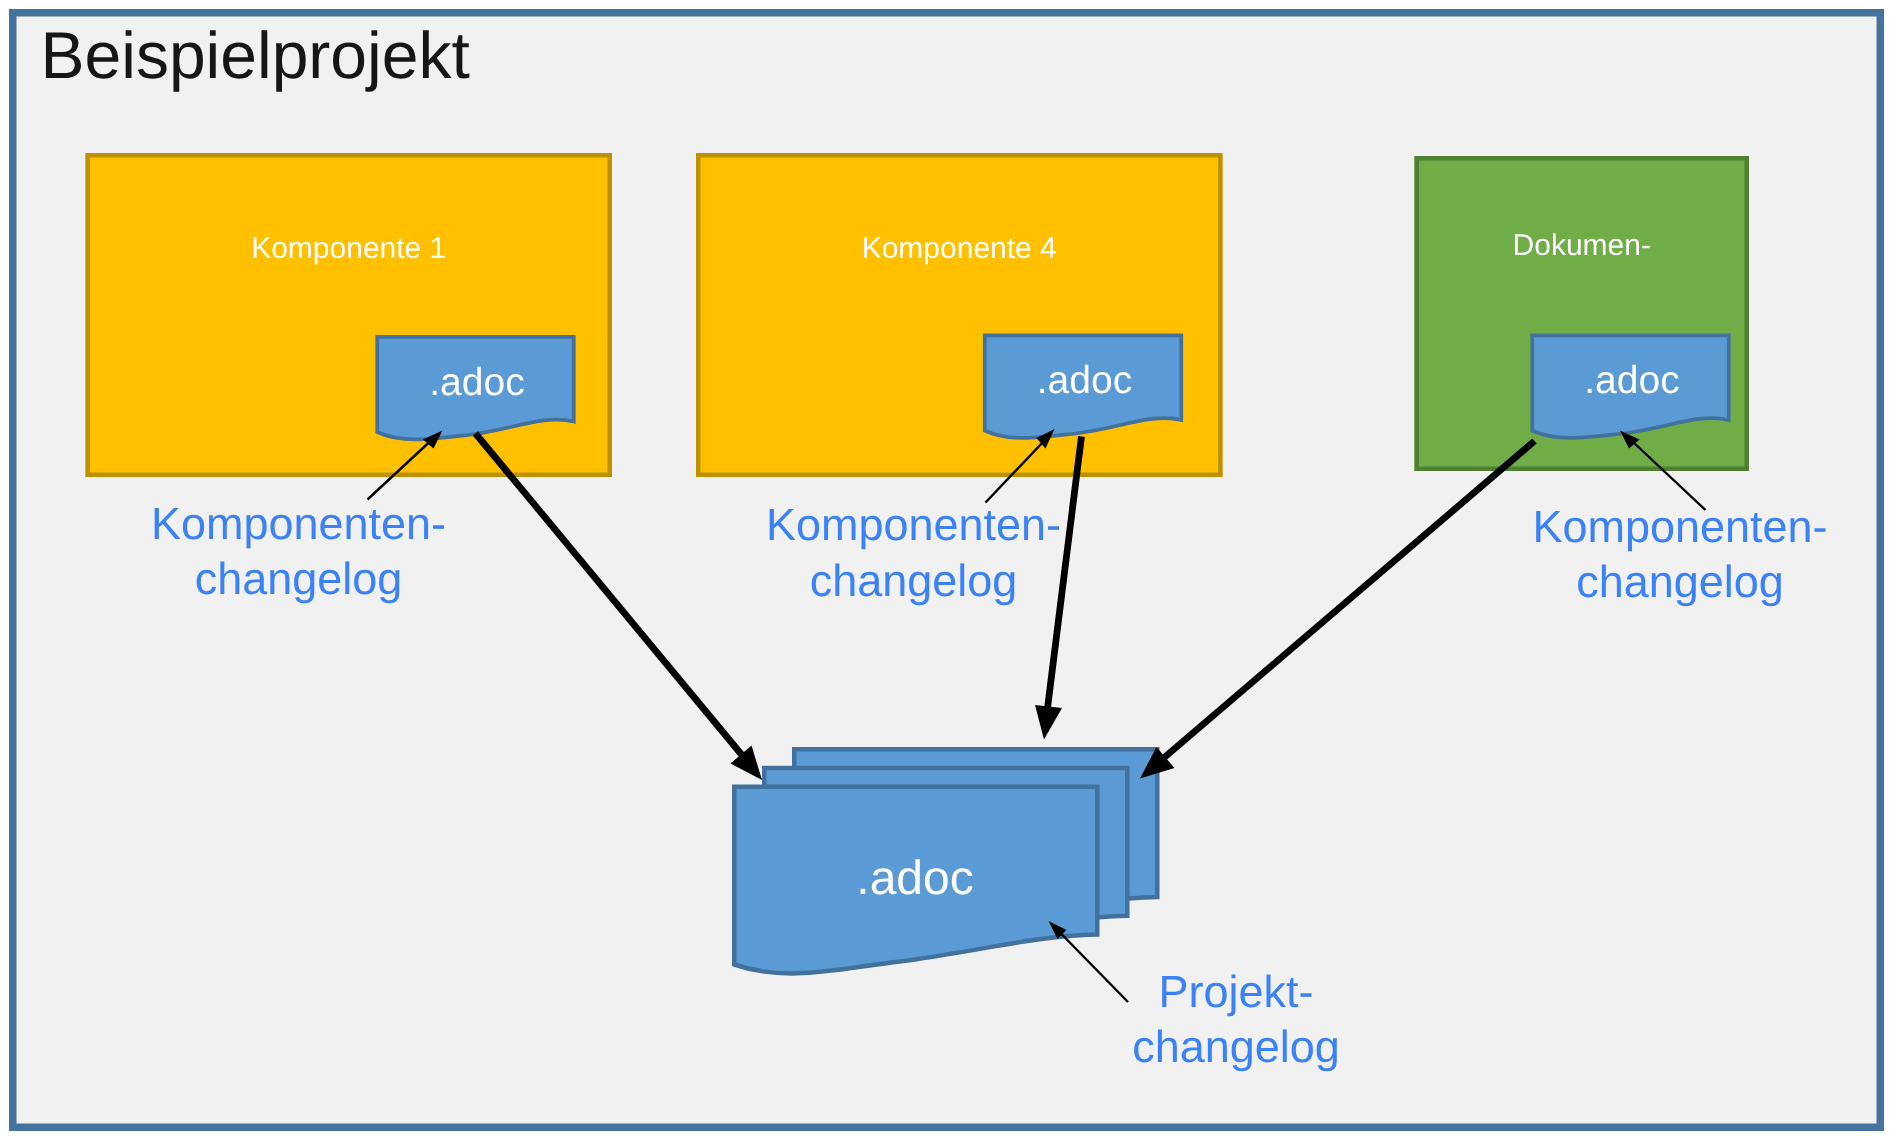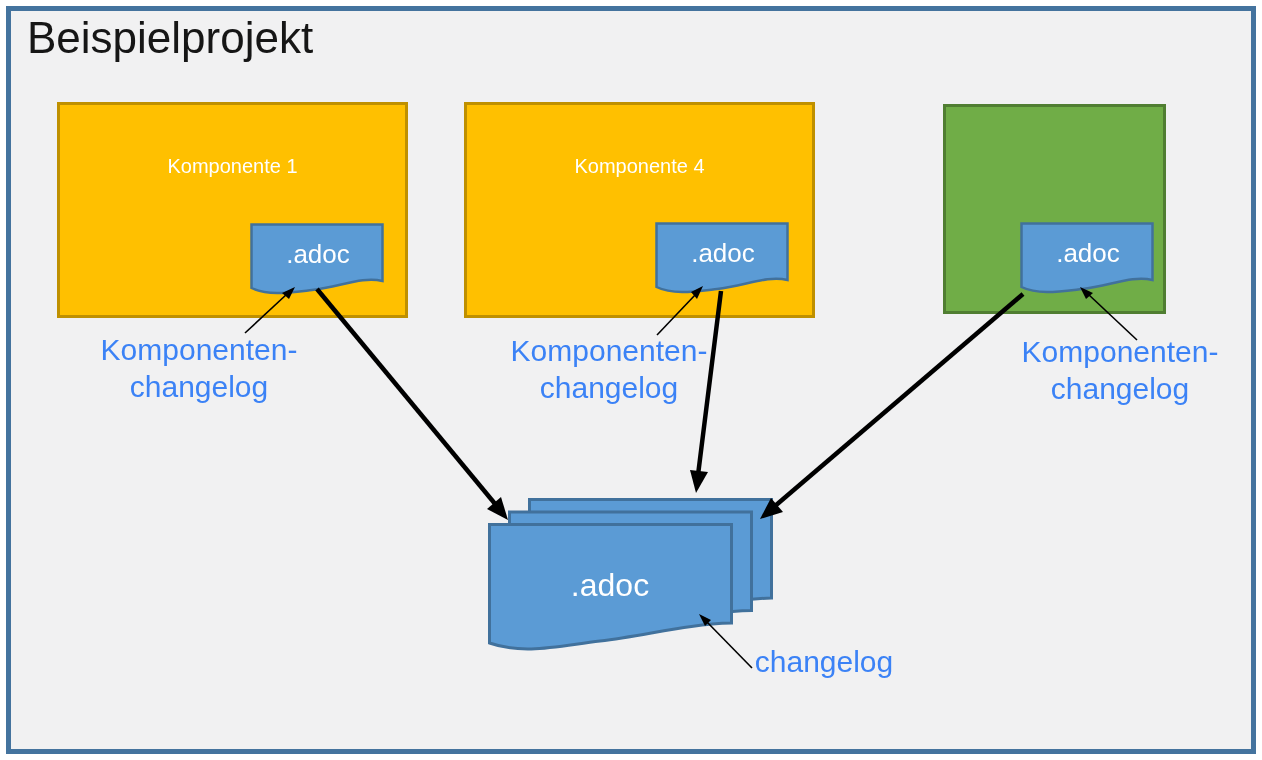--- a/index.html
+++ b/index.html
@@ -55,20 +55,21 @@
 
   <div class="comp-box box-komponente-1">
     <span class="box-label">Komponente 1</span>
   </div>
 
   <div class="comp-box box-komponente-2">
     <span class="box-label">Komponente 4</span>
   </div>
 
   <div class="comp-box green box-dokumentation">
+    <span class="box-label">Dokumen-</span>
   </div>
 
   <svg class="doc-svg" style="left:250px;top:223px;" width="134" height="76" viewBox="0 0 134 76">
     <path class="doc-shape" d="M1.5,1.5 L132.5,1.5 L132.5,58 C112,53 90,64 62,67 C40,69.5 18,73 1.5,65 Z"></path>
     <text class="doc-text" x="68" y="40">.adoc</text>
   </svg>
 
   <svg class="doc-svg" style="left:655px;top:222px;" width="134" height="76" viewBox="0 0 134 76">
     <path class="doc-shape" d="M1.5,1.5 L132.5,1.5 L132.5,58 C112,53 90,64 62,67 C40,69.5 18,73 1.5,65 Z"></path>
     <text class="doc-text" x="68" y="40">.adoc</text>
@@ -98,20 +99,21 @@
   </div>
   <div class="caption cap-2">
     <div>Komponenten-</div>
     <div>changelog</div>
   </div>
   <div class="caption cap-3">
     <div>Komponenten-</div>
     <div>changelog</div>
   </div>
   <div class="caption cap-4">
+    <div>Projekt-</div>
     <div>changelog</div>
   </div>
 
   <svg id="arrow-layer" width="1262" height="760" viewBox="0 0 1262 760">
 
     <g>
       <line class="thick-line" x1="317" y1="289" x2="496" y2="505"></line>
       <polygon class="head" points="508,520 487,509 501,497"></polygon>
     </g>
     <g>

